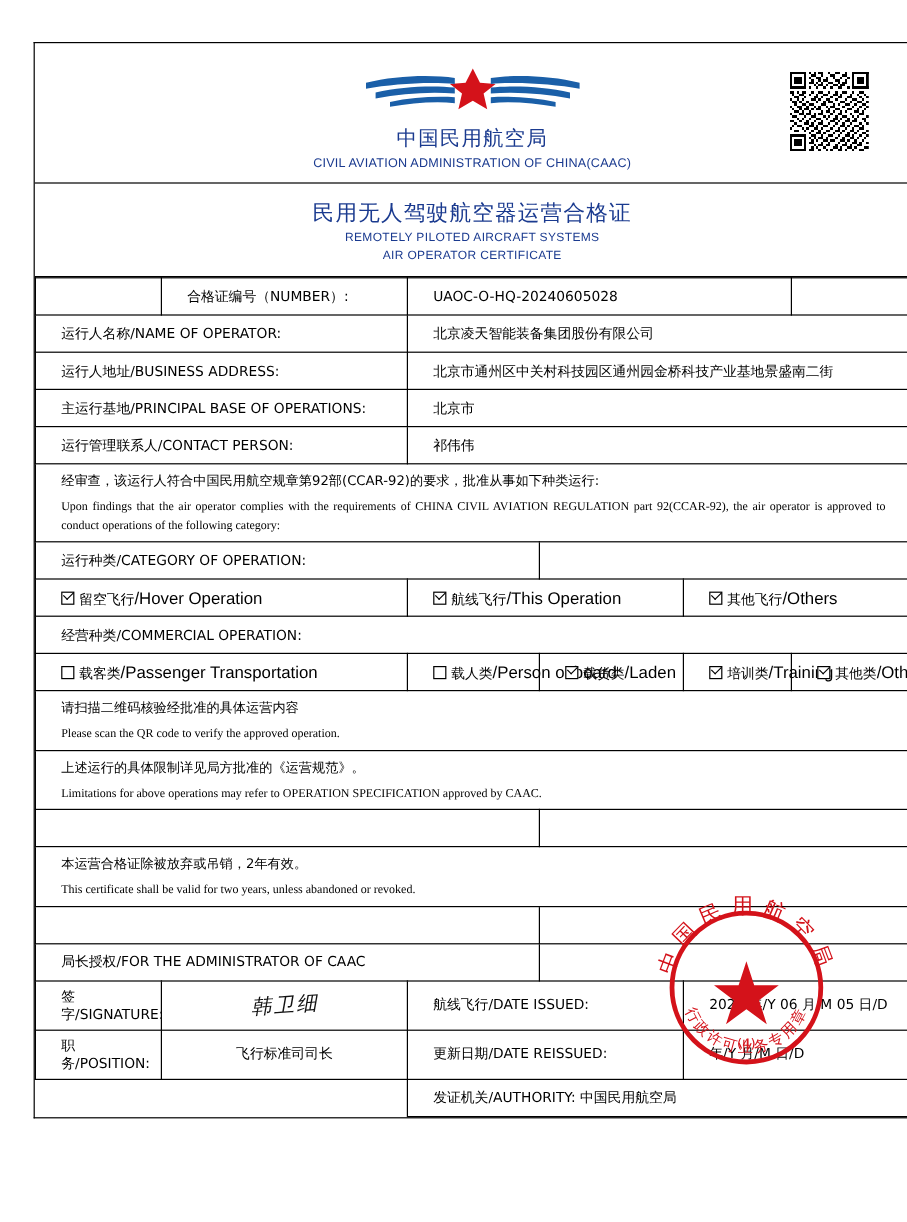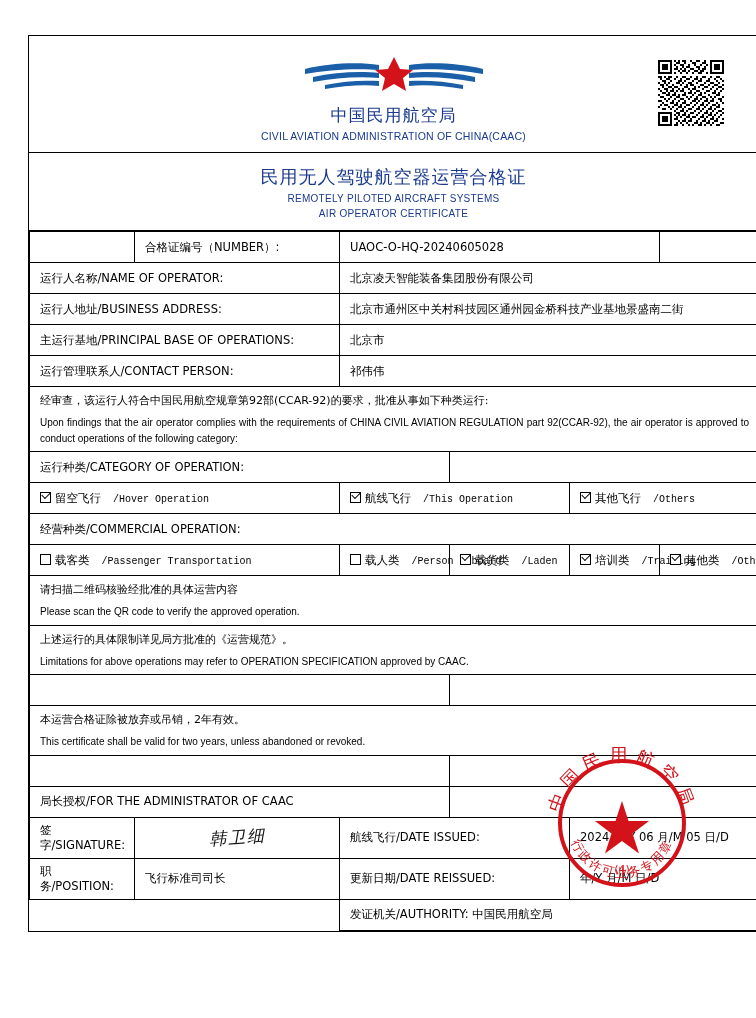--- a/index.html
+++ b/index.html
@@ -90,38 +90,38 @@
     letter-spacing: 0.3px;
   }
   
   table.grid {
     border-collapse: collapse;
     width: 100%;
     table-layout: fixed;
   }
   table.grid td {
     border: 1px solid #000;
-    padding: 5px 10px;
+    padding: 5px 21px;
     font-size: 11.5px;
     vertical-align: middle;
     font-family: "DejaVu Sans", sans-serif;
     height: 20px;
   }
   td.noborder-l { border-left: none; }
   td.noborder-r { border-right: none; }
   .lbl { font-size: 11.5px; }
   .val { font-size: 11.5px; }
   .para td {
     padding: 8px 8px 8px 8px;
     line-height: 1.55;
   }
   .para-cn { font-size: 11px; font-family: "DejaVu Sans", sans-serif; }
   .para-en {
     font-size: 10px;
-    font-family: Liberation Sans, sans-serif;
+    font-family: Liberation Serif, serif;
     text-align: justify;
     margin-top: 6px;
   }
   .cb {
     display: inline-block;
     width: 9px;
     height: 9px;
     border: 1px solid #000;
     margin-right: 4px;
     position: relative;
@@ -133,21 +133,21 @@
     position: absolute;
     left: 1px;
     top: -1px;
     width: 7px;
     height: 4px;
     border-left: 1.6px solid #000;
     border-bottom: 1.6px solid #000;
     transform: rotate(-45deg);
   }
   .opt { white-space: nowrap; font-size: 11.5px; font-family: "DejaVu Sans", sans-serif; }
-  .opt .en { font-size: 10px; font-family: Liberation Mono, monospace; margin-left: 12px; }
+  .opt .en { font-size: 14px; font-family: Liberation Sans, sans-serif; }
   .empty-row td { height: 14px; }
   .sig-cn {
     font-family: "DejaVu Serif", serif;
     font-size: 17px;
     font-style: italic;
     color: #111;
     letter-spacing: 2px;
     transform: rotate(-4deg);
     display: inline-block;
   }
@@ -626,21 +626,21 @@
         <td class="lbl noborder-l">签字/SIGNATURE:</td>
         <td style="text-align:center">
           <span class="sig-cn">韩卫细</span>
         </td>
         <td class="lbl" colspan="2">航线飞行/DATE ISSUED:</td>
         <td class="date-line noborder-r" colspan="2">2024 年/Y 06 月/M 05 日/D</td>
       </tr>
 
       <tr style="height:26px">
         <td class="lbl noborder-l">职务/POSITION:</td>
-        <td style="">飞行标准司司长</td>
+        <td style="text-align:center">飞行标准司司长</td>
         <td class="lbl" colspan="2">更新日期/DATE REISSUED:</td>
         <td class="date-line noborder-r" colspan="2">年/Y 月/M 日/D</td>
       </tr>
 
       <tr style="height:26px">
         <td class="noborder-l" colspan="2" style="border-left:none;border-bottom:none;border-top:none">&nbsp;</td>
         <td class="lbl noborder-r" colspan="4">
           <span>发证机关/AUTHORITY:</span>
           <span>中国民用航空局</span>
         </td>

